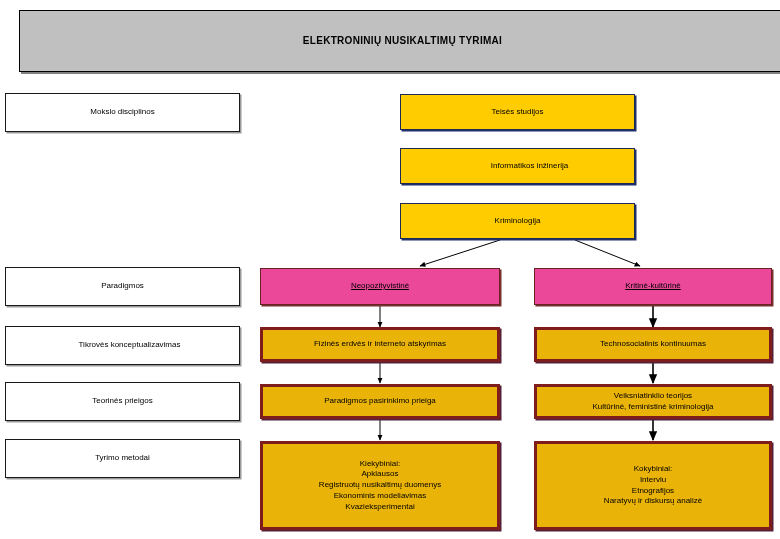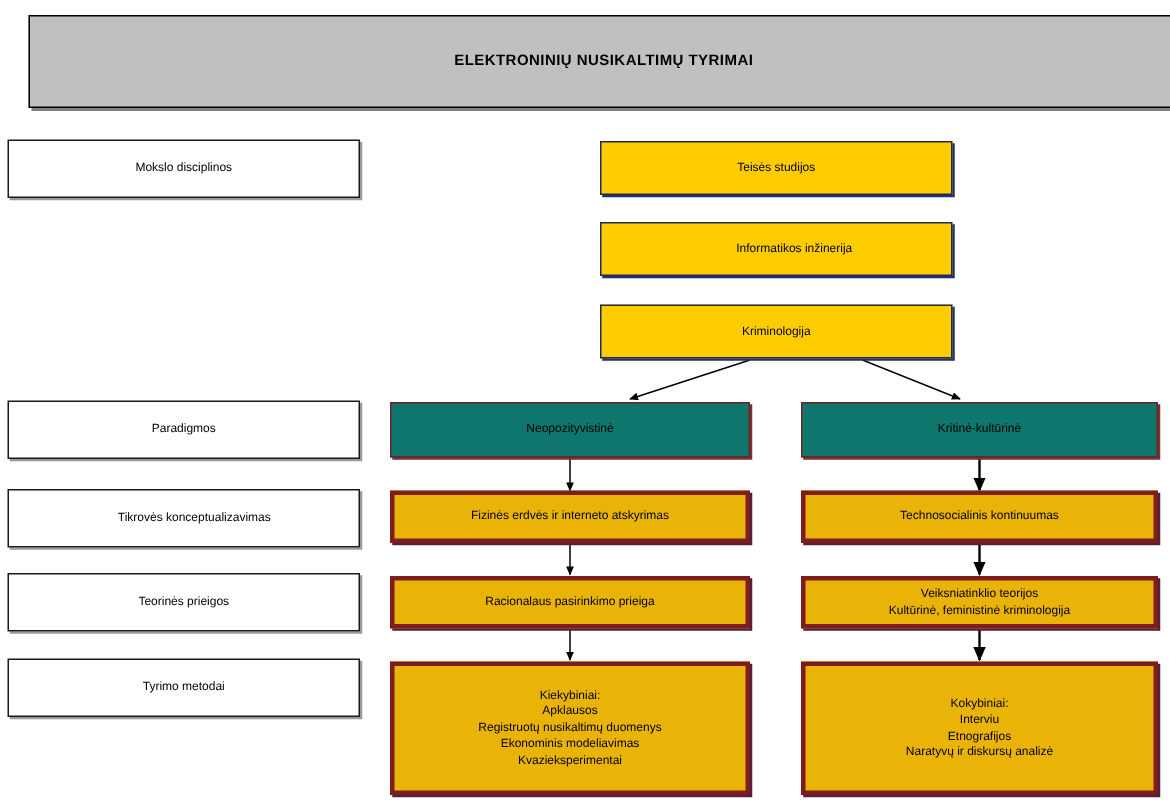--- a/index.html
+++ b/index.html
@@ -49,24 +49,25 @@
   }
   
   .yellow-box {
     background: #ffcc00;
     border: 1px solid #1f2a55;
     box-shadow: 1.5px 1.5px 0 0 #20306a;
     font-size: 8px;
   }
   
   .teal-box {
-    background: #0f766e;
+    background: #ec4899;
     border: 1px solid #6b2222;
     box-shadow: 1.5px 1.5px 0 0 #7a3030;
     font-size: 8px;
+    text-decoration: underline;
   }
   
   .pink-box {
     background: #eab308;
     border: 3px solid #7f1d1d;
     box-shadow: 1.5px 1.5px 0 0 #55203a;
     font-size: 8px;
   }
   .multiline {
     white-space: pre-line;
@@ -121,21 +122,21 @@
   <div class="box yellow-box" style="left:400px; top:94px; width:235px; height:36px;">Teisės studijos</div>
 
   <div class="box yellow-box" style="left:400px; top:148px; width:235px; height:36px;padding-left:28px;">Informatikos inžinerija</div>
 
   <div class="box yellow-box" style="left:400px; top:203px; width:235px; height:36px;">Kriminologija</div>
 
   <div class="box teal-box" style="left:260px; top:268px; width:240px; height:37px;">Neopozityvistinė</div>
 
   <div class="box pink-box" style="left:260px; top:327px; width:240px; height:35px;">Fizinės erdvės ir interneto atskyrimas</div>
 
-  <div class="box pink-box" style="left:260px; top:384px; width:240px; height:35px;">Racionalaus pasirinkimo prieiga</div>
+  <div class="box pink-box" style="left:260px; top:384px; width:240px; height:35px;">Paradigmos pasirinkimo prieiga</div>
 
   <div class="box pink-box multiline" style="left:260px; top:441px; width:240px; height:89px;">Kiekybiniai:
 Apklausos
 Registruotų nusikaltimų duomenys
 Ekonominis modeliavimas
 Kvazieksperimentai</div>
 
   <div class="box teal-box" style="left:534px; top:268px; width:238px; height:37px;">Kritinė-kultūrinė</div>
 
   <div class="box pink-box" style="left:534px; top:327px; width:238px; height:35px;">Technosocialinis kontinuumas</div>

